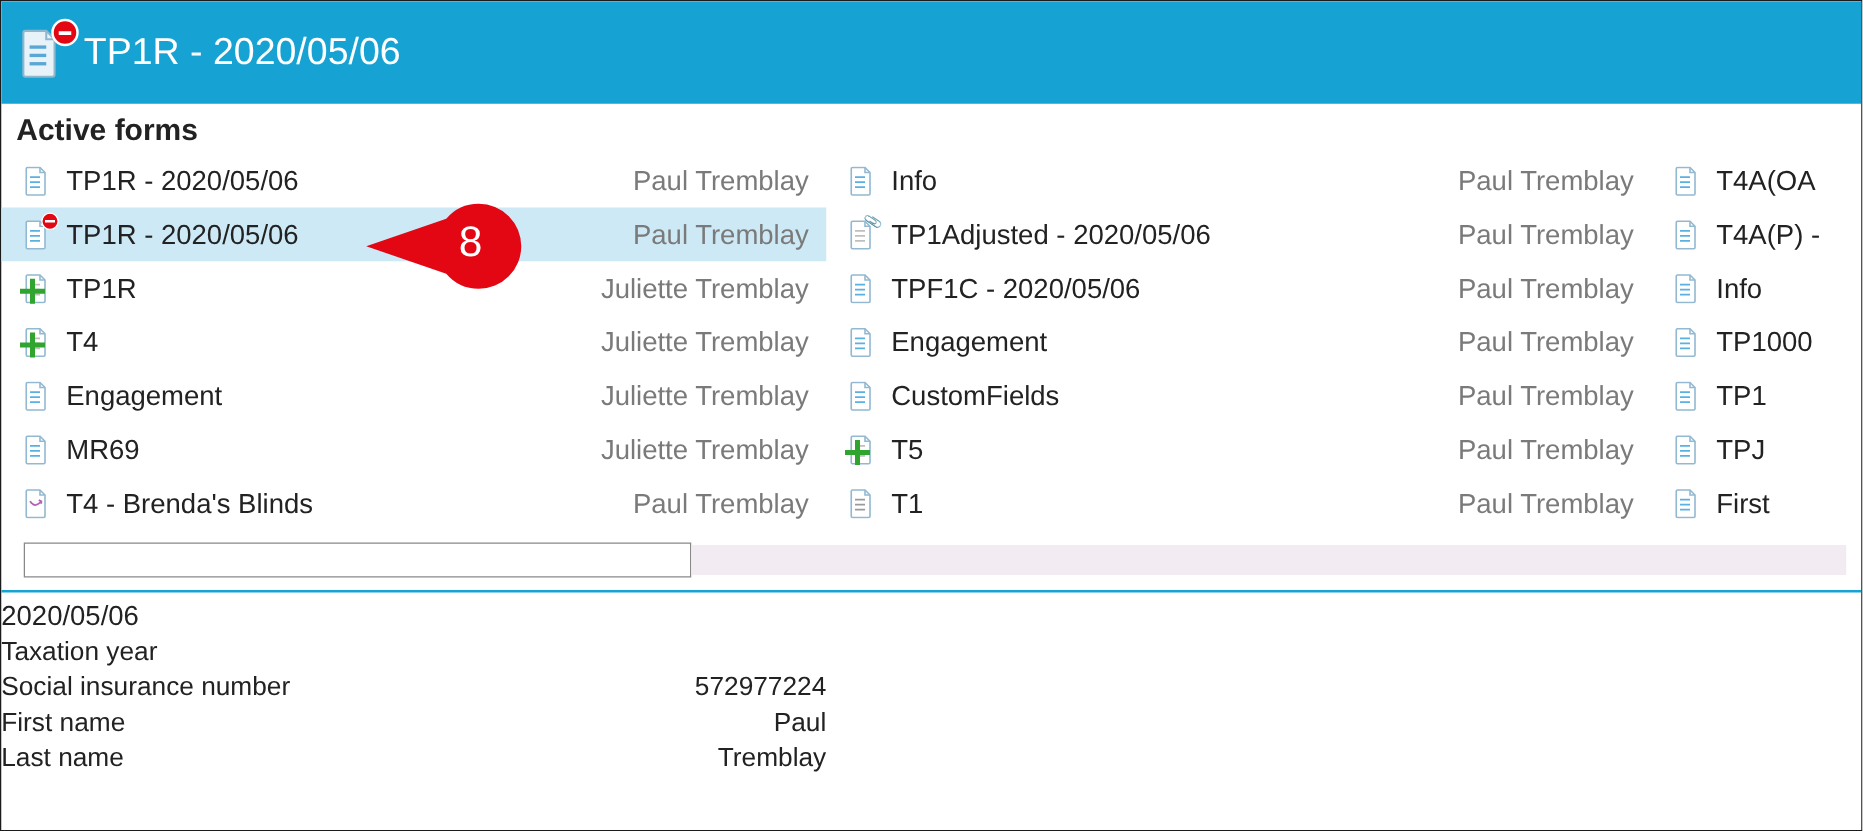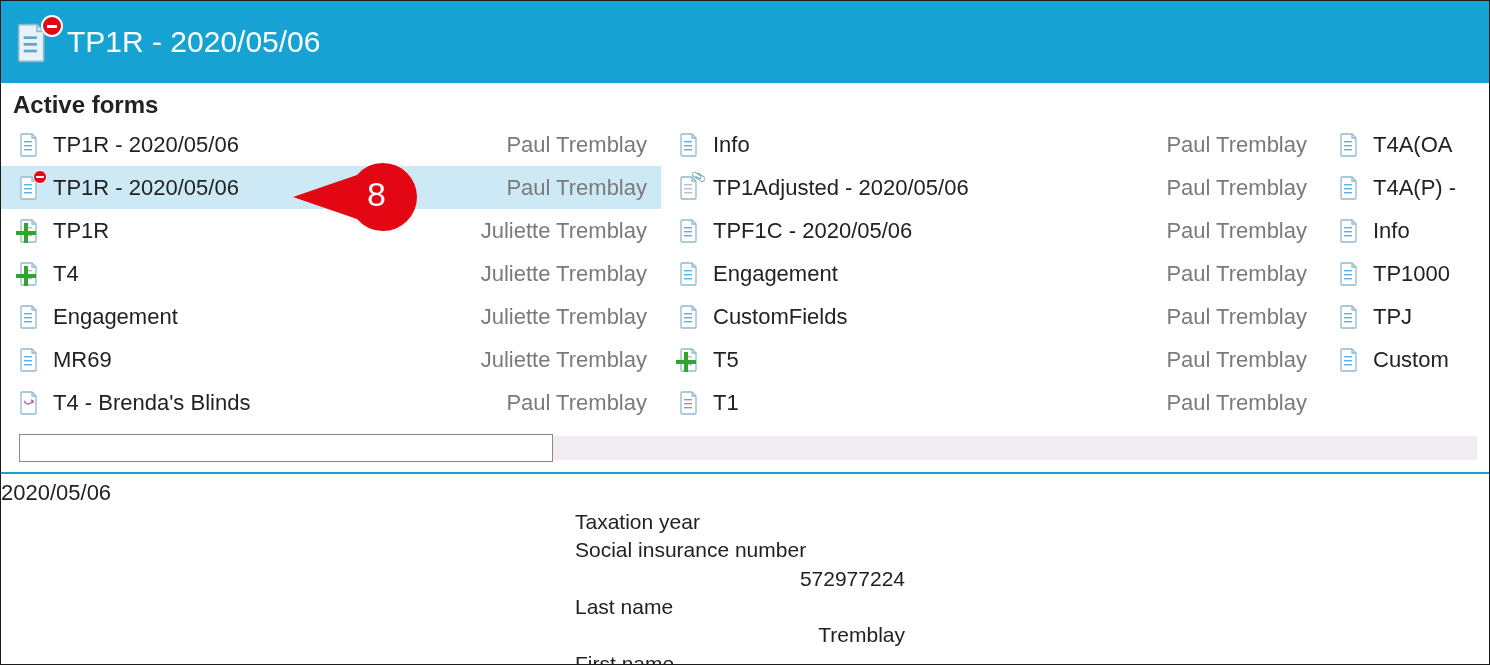--- a/index.html
+++ b/index.html
@@ -177,21 +177,20 @@
   .details .date-line {
     font-size: 22px;
     font-weight: 400;
     margin-bottom: 2px;
   }
   .details .row {
     display: flex;
     align-items: center;
     font-size: 21px;
     line-height: 1.35;
-    flex-direction: column;
   }
   .details .label {
     width: 340px;
     flex: 0 0 auto;
     color: #222;
   }
   .details .value {
     width: 320px;
     text-align: right;
     color: #222;
@@ -525,35 +524,49 @@
             <span class="doc-icon">
               <svg viewBox="0 0 20 24">
     <path d="M3 1 h10 l4 4 v17 a1 1 0 0 1 -1 1 h-13 a1 1 0 0 1 -1 -1 v-20 a1 1 0 0 1 1 -1 z" fill="#ffffff" stroke="#93b9d2" stroke-width="1.3"></path>
     <path d="M13 1 v4 h4" fill="none" stroke="#93b9d2" stroke-width="1.3"></path>
     <rect class="ln" x="5" y="8" width="8" height="1.4" fill="#59b1e2"></rect>
     <rect class="ln" x="5" y="12" width="8" height="1.4" fill="#59b1e2"></rect>
     <rect class="ln" x="5" y="16" width="8" height="1.4" fill="#59b1e2"></rect>
   </svg>
             </span>
           </span>
+          <span class="name">TP1</span>
+        </div>
+        <div class="form-row">
+          <span class="icon-slot">
+            <span class="doc-icon">
+              <svg viewBox="0 0 20 24">
+    <path d="M3 1 h10 l4 4 v17 a1 1 0 0 1 -1 1 h-13 a1 1 0 0 1 -1 -1 v-20 a1 1 0 0 1 1 -1 z" fill="#ffffff" stroke="#93b9d2" stroke-width="1.3"></path>
+    <path d="M13 1 v4 h4" fill="none" stroke="#93b9d2" stroke-width="1.3"></path>
+    <rect class="ln" x="5" y="8" width="8" height="1.4" fill="#59b1e2"></rect>
+    <rect class="ln" x="5" y="12" width="8" height="1.4" fill="#59b1e2"></rect>
+    <rect class="ln" x="5" y="16" width="8" height="1.4" fill="#59b1e2"></rect>
+  </svg>
+            </span>
+          </span>
           <span class="name">TPJ</span>
         </div>
         <div class="form-row">
           <span class="icon-slot">
             <span class="doc-icon">
               <svg viewBox="0 0 20 24">
     <path d="M3 1 h10 l4 4 v17 a1 1 0 0 1 -1 1 h-13 a1 1 0 0 1 -1 -1 v-20 a1 1 0 0 1 1 -1 z" fill="#ffffff" stroke="#93b9d2" stroke-width="1.3"></path>
     <path d="M13 1 v4 h4" fill="none" stroke="#93b9d2" stroke-width="1.3"></path>
     <rect class="ln" x="5" y="8" width="8" height="1.4" fill="#59b1e2"></rect>
     <rect class="ln" x="5" y="12" width="8" height="1.4" fill="#59b1e2"></rect>
     <rect class="ln" x="5" y="16" width="8" height="1.4" fill="#59b1e2"></rect>
   </svg>
             </span>
           </span>
-          <span class="name">Custom</span>
+          <span class="name">First</span>
         </div>
       </div>
     </div>
 
   <div class="callout">
     <svg width="130" height="72" viewBox="0 0 130 72">
       <path d="M92 2 a34 34 0 1 1 0 68 a34 34 0 0 1 -26 -12 L2 36 L66 14 A34 34 0 0 1 92 2 Z" fill="#e30613"></path>
     </svg>
     <span class="callout-text">8</span>
   </div>
@@ -569,23 +582,23 @@
     <div class="date-line">2020/05/06</div>
     <div id="details-rows">
         <div class="row">
           <span class="label">Taxation year</span>
         </div>
         <div class="row">
           <span class="label">Social insurance number</span>
           <span class="value">572977224</span>
         </div>
         <div class="row">
+          <span class="label">First name</span>
+          <span class="value">Paul</span>
+        </div>
+        <div class="row">
           <span class="label">Last name</span>
           <span class="value">Tremblay</span>
         </div>
-        <div class="row">
-          <span class="label">First name</span>
-          <span class="value">Paul</span>
-        </div>
       </div>
   </div>
 
 </div>
 
 </body></html>

